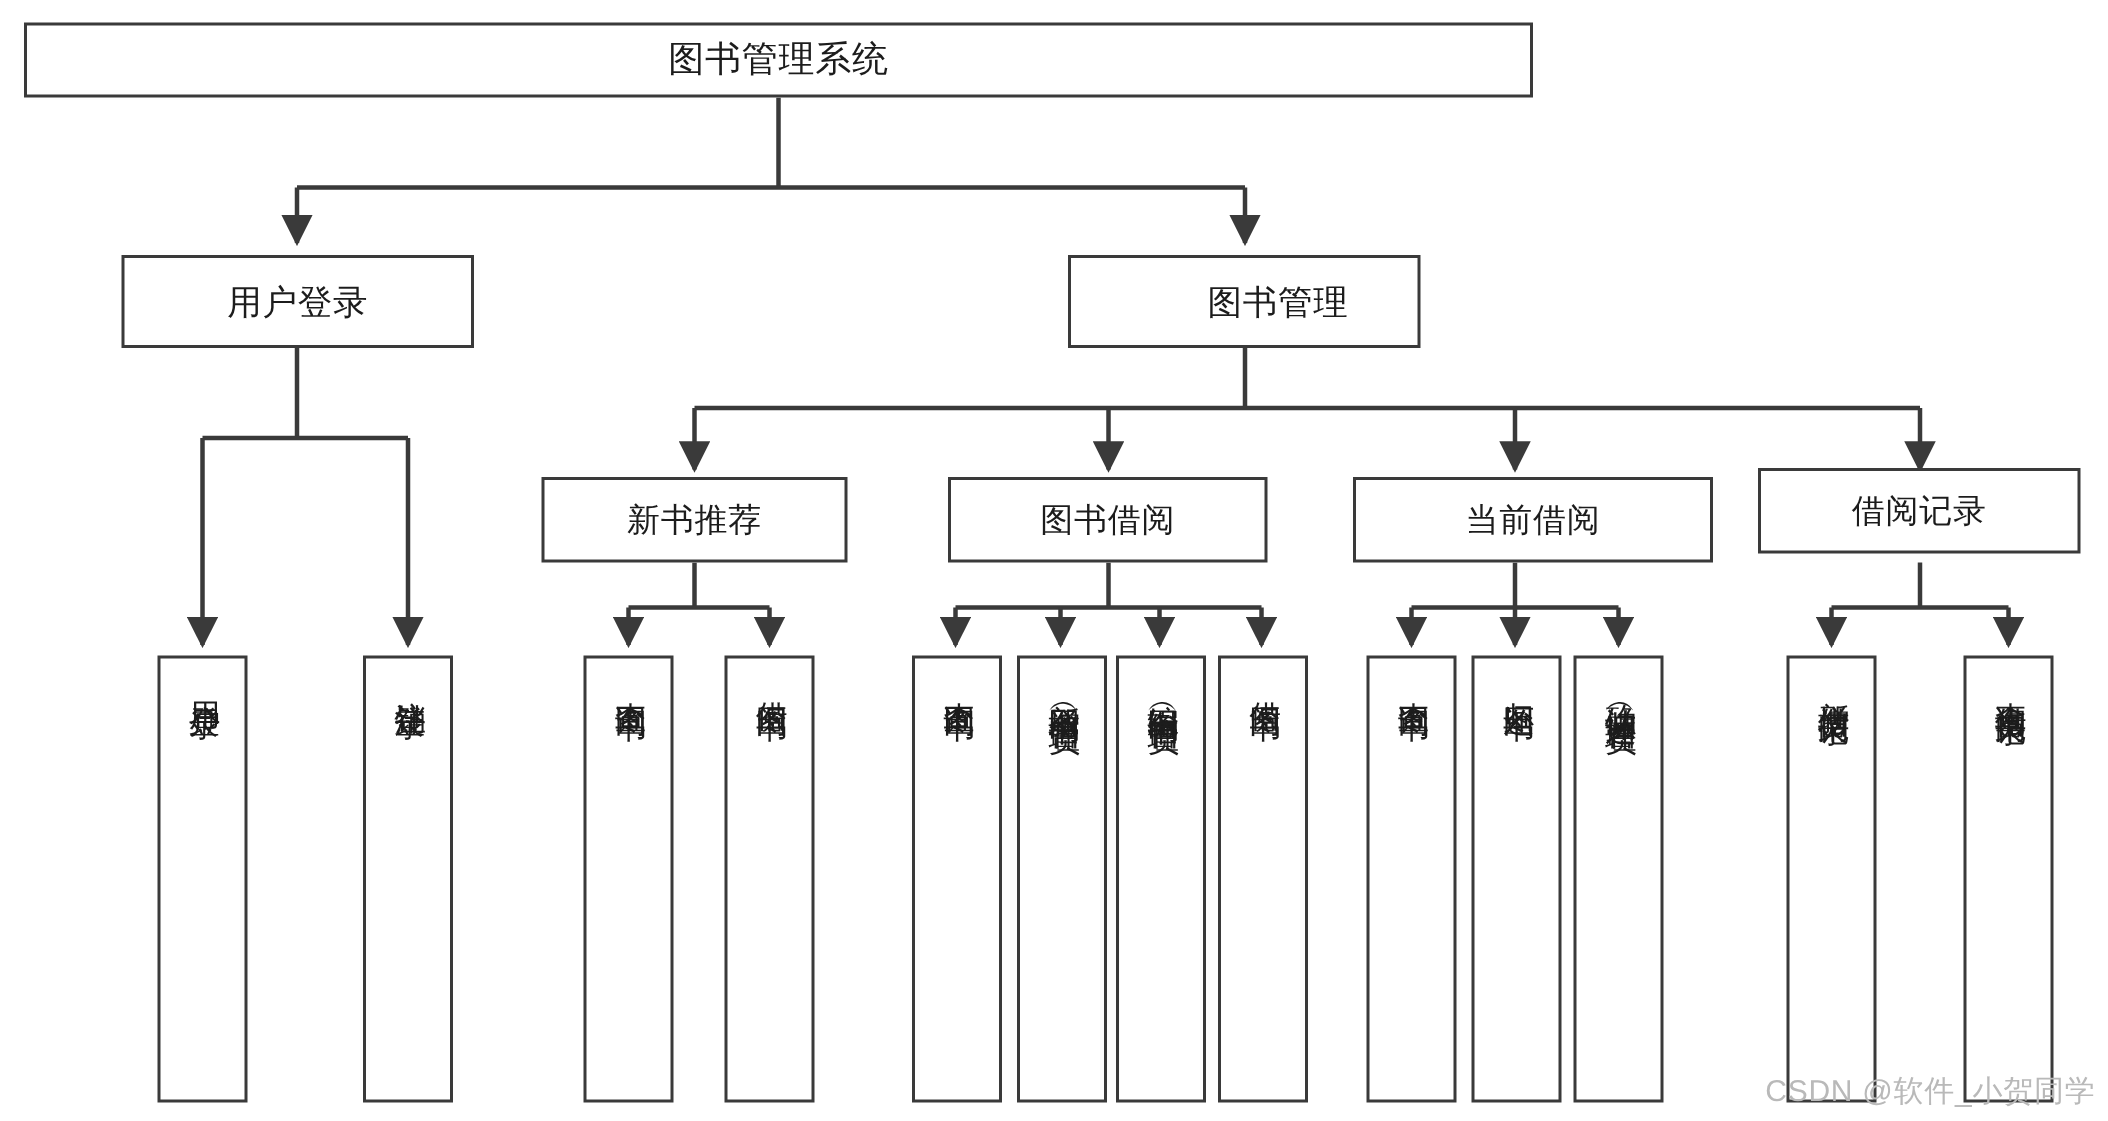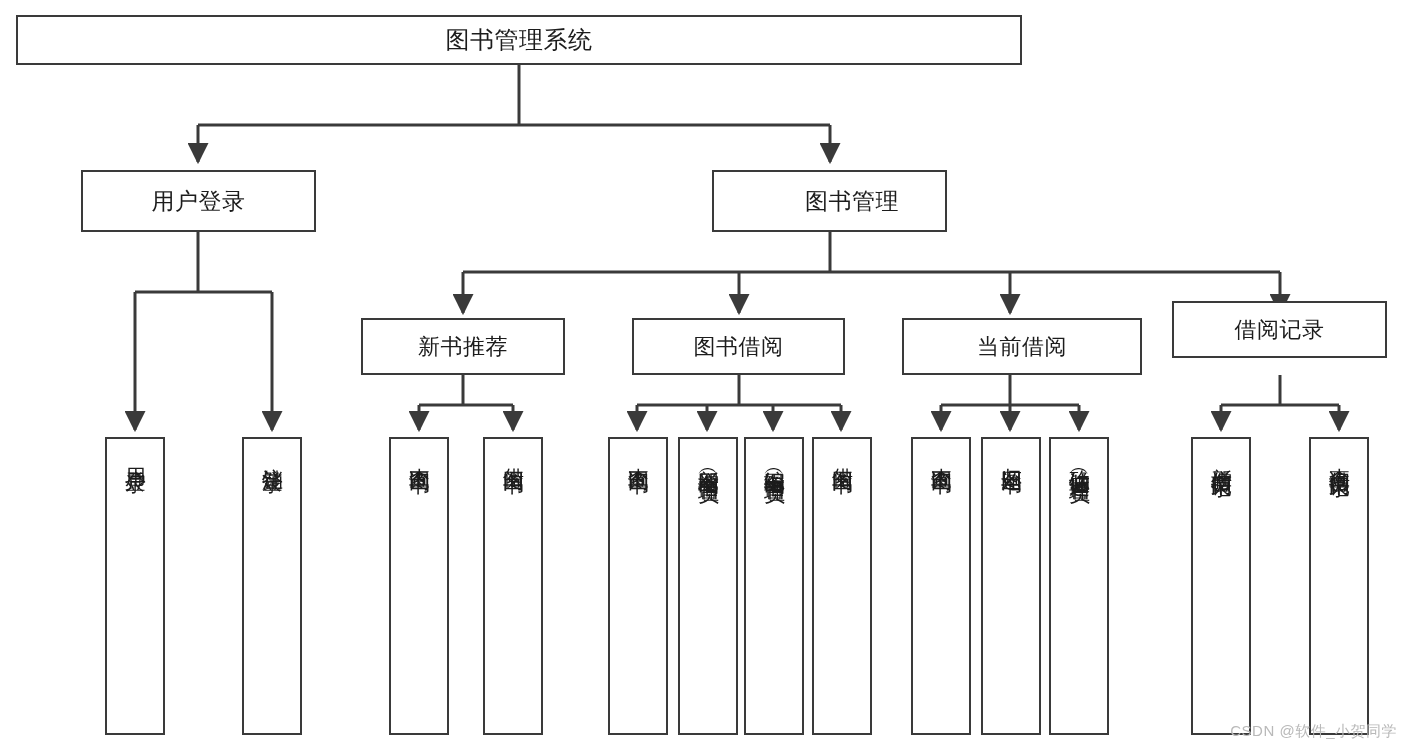--- a/index.html
+++ b/index.html
@@ -56,21 +56,21 @@
     letter-spacing: 2px;
     white-space: nowrap;
   }
   .node.leaf.tall .node-label {
     padding-top: 2px;
   }
   #watermark {
     position: absolute;
     right: 8px;
     bottom: 6px;
-    font-size: 15px;
+    font-size: 20px;
     color: #b9b9b9;
     letter-spacing: 0.5px;
     user-select: none;
     white-space: nowrap;
   }
 </style>
 </head>
 <body>
 
 <div id="diagram-root">
@@ -139,21 +139,21 @@
 
   <div class="node level-2" style="left:632px; top:318px; width:213px; height:57px;">
     <span class="node-label">图书借阅</span>
   </div>
   <div class="node level-2" style="left:361px; top:318px; width:204px; height:57px;">
     <span class="node-label">新书推荐</span>
   </div>
   <div class="node level-2" style="left:902px; top:318px; width:240px; height:57px;">
     <span class="node-label">当前借阅</span>
   </div>
-  <div class="node level-2" style="left:1172px; top:301px; width:215px; height:57px;">
+  <div class="node level-2" style="left:1172px; top:312px; width:215px; height:57px;">
     <span class="node-label">借阅记录</span>
   </div>
 
   <div class="node leaf" style="left:105px; top:437px; width:60px; height:298px;">
     <span class="node-label">用户登录</span>
   </div>
   <div class="node leaf" style="left:242px; top:437px; width:60px; height:298px;">
     <span class="node-label">注销登录</span>
   </div>
 

